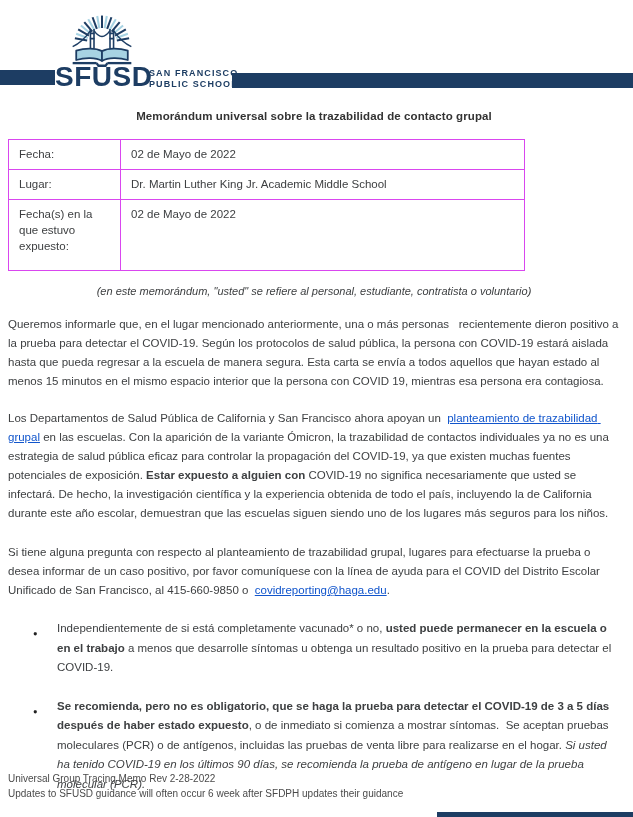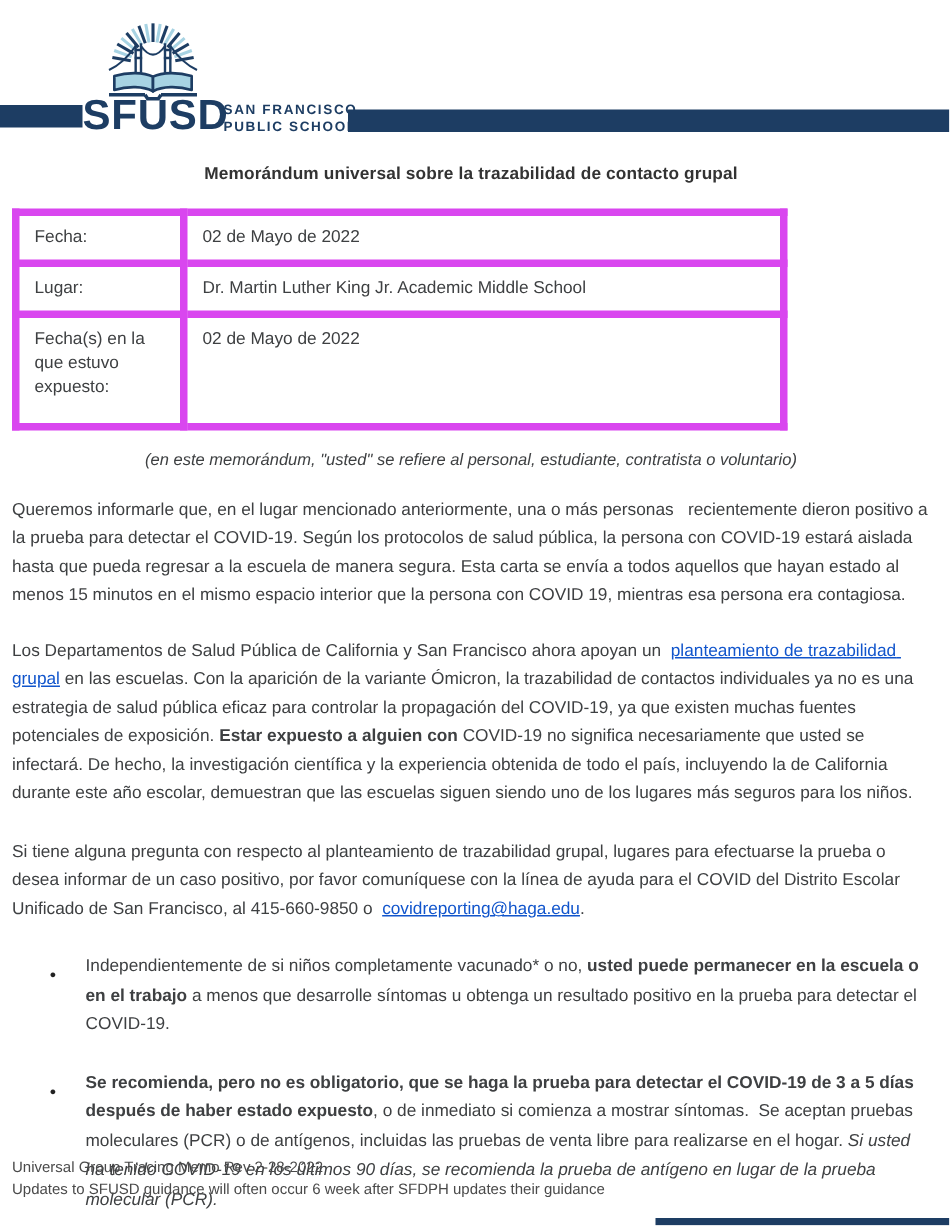--- a/index.html
+++ b/index.html
@@ -31,21 +31,21 @@
   }
 
   
   .content { padding: 0 13px 0 8px; }
   .doc-title {
     text-align: center; font-weight: bold; font-size: 11.5px;
     color: #333; margin-top: 10px; letter-spacing: 0.1px;
   }
   table.info-table { border-collapse: collapse; margin-top: 17px; width: 517px; table-layout: fixed; }
   table.info-table td {
-    border: 5px solid #d946ef; font-size: 11.5px; line-height: 16px;
+    border: 1px solid #d946ef; font-size: 11.5px; line-height: 16px;
     padding: 6px 10px 7px; vertical-align: top; color: #3e4042;
   }
   td.cell-label { width: 112px; }
   tr.row-tall td { padding-bottom: 16px; }
 
   .memo-note {
     text-align: center; font-style: italic; font-size: 11px;
     margin-top: 14px; color: #3e4042;
   }
   .para {
@@ -165,21 +165,21 @@
     <div class="memo-note">(en este memorándum, "usted" se refiere al personal, estudiante, contratista o voluntario)</div>
 
     <div class="para">Queremos informarle que, en el lugar mencionado anteriormente, una o más personas   recientemente dieron positivo a la prueba para detectar el COVID-19. Según los protocolos de salud pública, la persona con COVID-19 estará aislada hasta que pueda regresar a la escuela de manera segura. Esta carta se envía a todos aquellos que hayan estado al menos 15 minutos en el mismo espacio interior que la persona con COVID 19, mientras esa persona era contagiosa.</div>
 
     <div class="para"><span>Los Departamentos de Salud Pública de California y San Francisco ahora apoyan un  </span><a class="doc-link">planteamiento de trazabilidad grupal</a><span> en las escuelas. Con la aparición de la variante Ómicron, la trazabilidad de contactos individuales ya no es una estrategia de salud pública eficaz para controlar la propagación del COVID-19, ya que existen muchas fuentes potenciales de exposición. </span><span class="bold">Estar expuesto a alguien con</span><span> COVID-19 no significa necesariamente que usted se infectará. De hecho, la investigación científica y la experiencia obtenida de todo el país, incluyendo la de California durante este año escolar, demuestran que las escuelas siguen siendo uno de los lugares más seguros para los niños.</span></div>
 
     <div class="para p3"><span>Si tiene alguna pregunta con respecto al planteamiento de trazabilidad grupal, lugares para efectuarse la prueba o desea informar de un caso positivo, por favor comuníquese con la línea de ayuda para el COVID del Distrito Escolar Unificado de San Francisco, al 415-660-9850 o  </span><a class="doc-link">covidreporting@haga.edu</a><span>.</span></div>
 
 
     <ul class="main-bullets">
-      <li class="main-bullet"><span>Independientemente de si niños completamente vacunado* o no, </span><span class="bold">usted puede permanecer en la escuela o en el trabajo</span><span> a menos que desarrolle síntomas u obtenga un resultado positivo en la prueba para detectar el COVID-19.</span></li>
+      <li class="main-bullet"><span>Independientemente de si está completamente vacunado* o no, </span><span class="bold">usted puede permanecer en la escuela o en el trabajo</span><span> a menos que desarrolle síntomas u obtenga un resultado positivo en la prueba para detectar el COVID-19.</span></li>
       <li class="main-bullet"><span class="bold">Se </span><span class="bold-italic">recomienda, pero no es obligatorio,</span><span class="bold"> que se haga la prueba para detectar el COVID-19 de 3 a 5 días después de haber estado expuesto</span><span>, o de inmediato si comienza a mostrar síntomas.  Se aceptan pruebas moleculares (PCR) o de antígenos, incluidas las pruebas de venta libre para realizarse en el hogar. </span><span class="italic">Si usted ha tenido COVID-19 en los últimos 90 días, se recomienda la prueba de antígeno en lugar de la prueba molecular (PCR).</span>
         
       </li>
     </ul>
 
   </div>
 
   <div class="footer">
     <div>Universal Group Tracing Memo Rev 2-28-2022</div>
     <div>Updates to SFUSD guidance will often occur 6 week after SFDPH updates their guidance</div>

